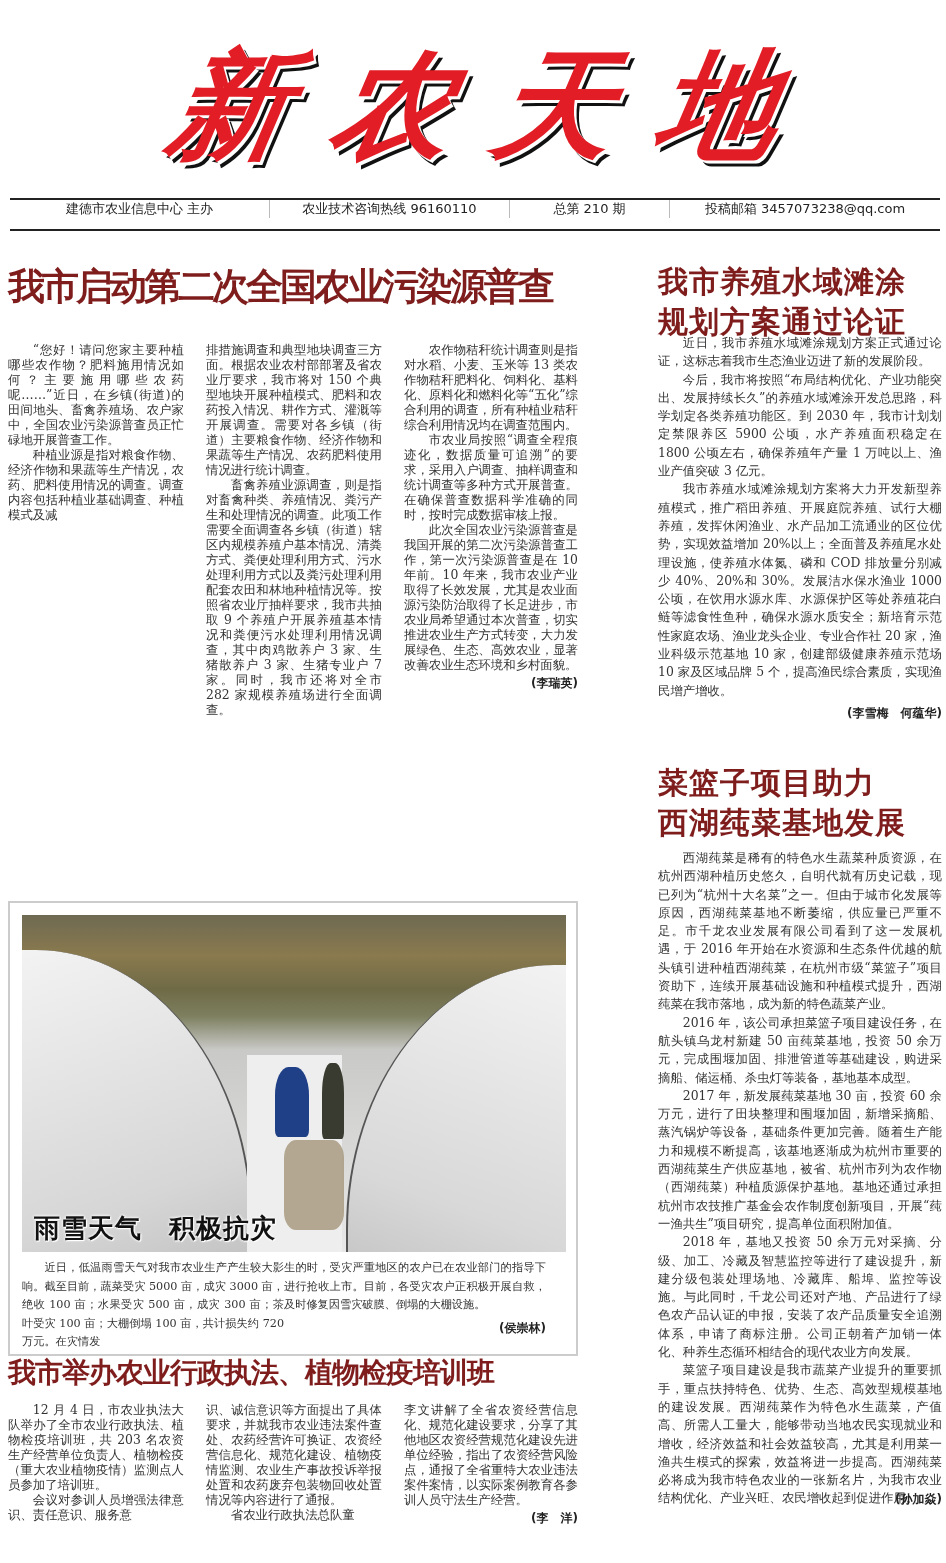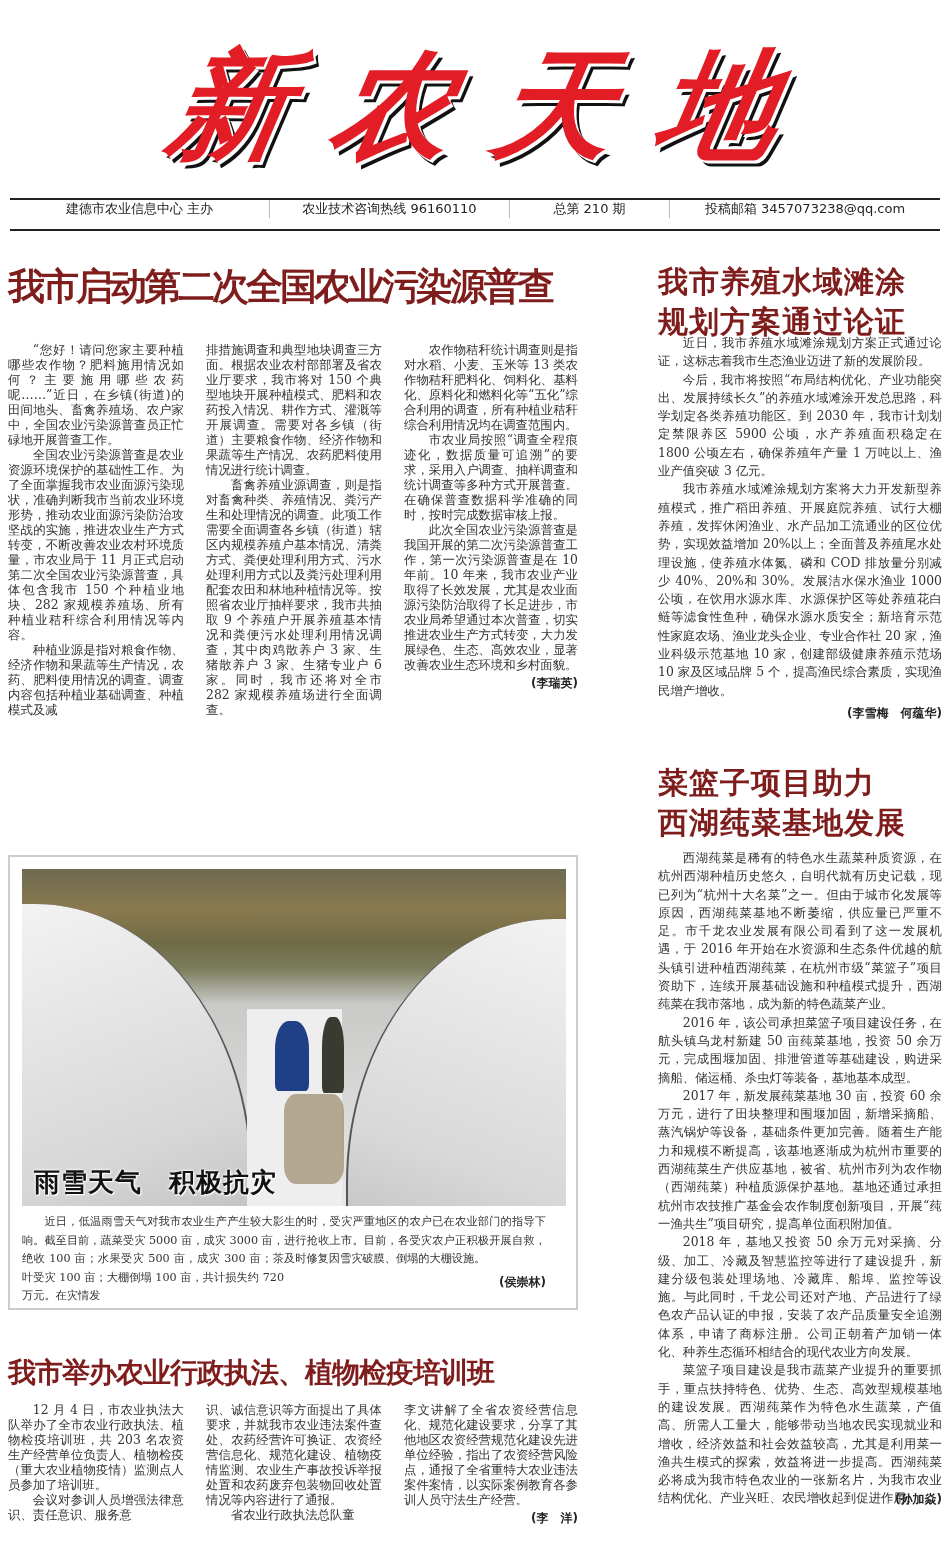--- a/index.html
+++ b/index.html
@@ -50,21 +50,21 @@
   .a1c1 { left: 8px; top: 342px; width: 176px; }
   .a1c2 { left: 206px; top: 342px; width: 176px; }
   .a1c3 { left: 404px; top: 342px; width: 174px; }
 
   .side-col { position: absolute; left: 658px; width: 284px; font-size: 12.4px; line-height: 18.3px; color: #333; text-align: justify; }
   .side-col p { text-indent: 2em; }
   .s1 { top: 334px; }
   .s2 { top: 849px; }
 
   .photo-box {
-    position: absolute; left: 8px; top: 855px; width: 570px; height: 455px;
+    position: absolute; left: 8px; top: 901px; width: 570px; height: 455px;
     border: 2px solid #ccc; background: #fff;
   }
   .photo {
     position: absolute; left: 12px; top: 12px; width: 544px; height: 337px; overflow: hidden;
     background: linear-gradient(180deg, #6e6a52 0%, #8a7a4e 12%, #6f6a46 22%, #7d7f5f 30%, #c9c9c7 40%, #e8e8e8 100%);
   }
   .photo .tunnel-l {
     position: absolute; left: -40px; top: 35px; width: 270px; height: 340px;
     background: linear-gradient(160deg, #f4f4f4, #d6d6d6 70%, #bdbdbd);
     border-radius: 0 80% 0 0; border-right: 2px solid #555;
@@ -110,26 +110,25 @@
   <div class="infobar-cell c1">建德市农业信息中心  主办</div>
   <div class="infobar-cell c2">农业技术咨询热线  96160110</div>
   <div class="infobar-cell c3">总第 210 期</div>
   <div class="infobar-cell">投稿邮箱  3457073238@qq.com</div>
 </div>
 
 <h1 class="headline h-main">我市启动第二次全国农业污染源普查</h1>
 
 <div class="col a1c1">
   <p>“您好！请问您家主要种植哪些农作物？肥料施用情况如何？主要施用哪些农药呢……”近日，在乡镇(街道)的田间地头、畜禽养殖场、农户家中，全国农业污染源普查员正忙碌地开展普查工作。</p>
-  <p>全国农业污染源普查是农业资源环境保护的基础性工作。为了全面掌握我市农业面源污染现状，准确判断我市当前农业环境形势，推动农业面源污染防治攻坚战的实施，推进农业生产方式转变，不断改善农业农村环境质量，市农业局于 11 月正式启动第二次全国农业污染源普查，具体包含我市 150 个种植业地块、282 家规模养殖场、所有种植业秸秆综合利用情况等内容。</p>
   <p>种植业源是指对粮食作物、经济作物和果蔬等生产情况，农药、肥料使用情况的调查。调查内容包括种植业基础调查、种植模式及减</p>
 </div>
 <div class="col a1c2">
   <p class="noind">排措施调查和典型地块调查三方面。根据农业农村部部署及省农业厅要求，我市将对 150 个典型地块开展种植模式、肥料和农药投入情况、耕作方式、灌溉等开展调查。需要对各乡镇（街道）主要粮食作物、经济作物和果蔬等生产情况、农药肥料使用情况进行统计调查。</p>
-  <p>畜禽养殖业源调查，则是指对畜禽种类、养殖情况、粪污产生和处理情况的调查。此项工作需要全面调查各乡镇（街道）辖区内规模养殖户基本情况、清粪方式、粪便处理利用方式、污水处理利用方式以及粪污处理利用配套农田和林地种植情况等。按照省农业厅抽样要求，我市共抽取 9 个养殖户开展养殖基本情况和粪便污水处理利用情况调查，其中肉鸡散养户 3 家、生猪散养户 3 家、生猪专业户 6 家。同时，我市还将对全市 282 家规模养殖场进行全面调查。</p>
+  <p>畜禽养殖业源调查，则是指对畜禽种类、养殖情况、粪污产生和处理情况的调查。此项工作需要全面调查各乡镇（街道）辖区内规模养殖户基本情况、清粪方式、粪便处理利用方式、污水处理利用方式以及粪污处理利用配套农田和林地种植情况等。按照省农业厅抽样要求，我市共抽取 9 个养殖户开展养殖基本情况和粪便污水处理利用情况调查，其中肉鸡散养户 3 家、生猪散养户 3 家、生猪专业户 7 家。同时，我市还将对全市 282 家规模养殖场进行全面调查。</p>
 </div>
 <div class="col a1c3">
   <p>农作物秸秆统计调查则是指对水稻、小麦、玉米等 13 类农作物秸秆肥料化、饲料化、基料化、原料化和燃料化等“五化”综合利用的调查，所有种植业秸秆综合利用情况均在调查范围内。</p>
   <p>市农业局按照“调查全程痕迹化，数据质量可追溯”的要求，采用入户调查、抽样调查和统计调查等多种方式开展普查。在确保普查数据科学准确的同时，按时完成数据审核上报。</p>
   <p>此次全国农业污染源普查是我国开展的第二次污染源普查工作，第一次污染源普查是在 10 年前。10 年来，我市农业产业取得了长效发展，尤其是农业面源污染防治取得了长足进步，市农业局希望通过本次普查，切实推进农业生产方式转变，大力发展绿色、生态、高效农业，显著改善农业生态环境和乡村面貌。</p>
   <div class="byline">(李瑞英)</div>
 </div>
 
 <h2 class="headline h-side h-side1">
   <div>我市养殖水域滩涂</div>

